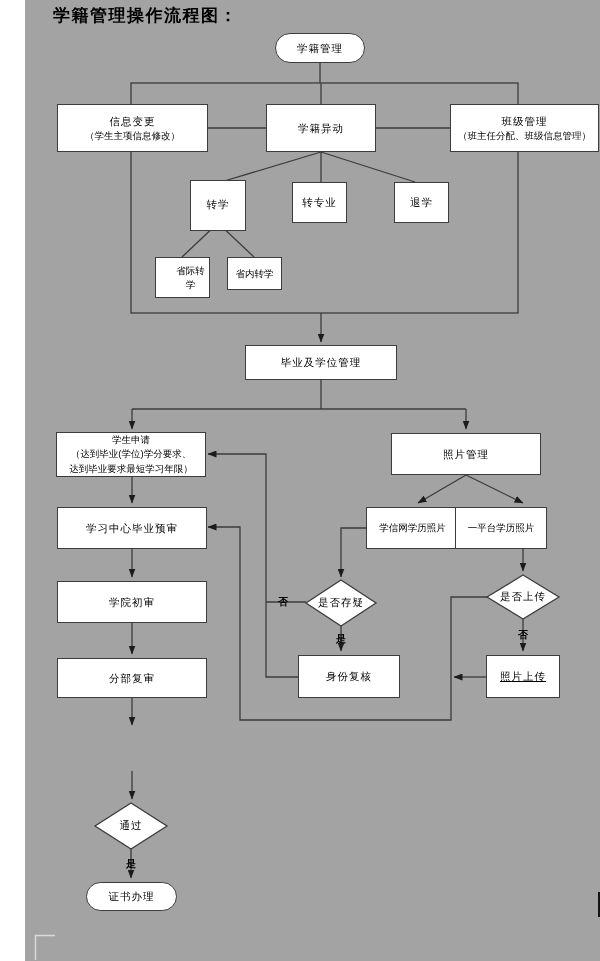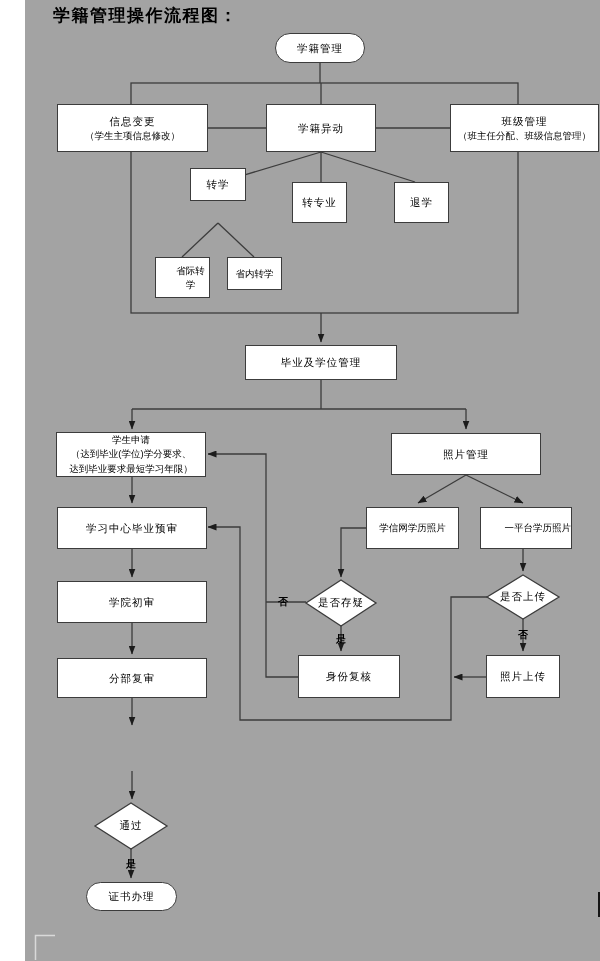--- a/index.html
+++ b/index.html
@@ -89,21 +89,21 @@
     <span class="sub">（学生主项信息修改）</span>
   </div>
   <div class="node" style="left:241px;top:104px;width:110px;height:48px;">
     <span>学籍异动</span>
   </div>
   <div class="node" style="left:425px;top:104px;width:149px;height:48px;">
     <span>班级管理</span>
     <span class="sub">（班主任分配、班级信息管理）</span>
   </div>
 
-  <div class="node" style="left:165px;top:168px;width:56px;height:33px;">
+  <div class="node" style="left:165px;top:180px;width:56px;height:51px;font-family:Liberation Mono, monospace;">
     <span>转学</span>
   </div>
   <div class="node" style="left:267px;top:182px;width:55px;height:41px;">
     <span>转专业</span>
   </div>
   <div class="node" style="left:369px;top:182px;width:55px;height:41px;">
     <span>退学</span>
   </div>
   <div class="node" style="left:130px;top:257px;width:55px;height:41px;padding-left:16px;">
     <span class="sub">省际转学</span>
@@ -133,27 +133,27 @@
   <div class="node" style="left:32px;top:658px;width:150px;height:40px;">
     <span>分部复审</span>
   </div>
   <div class="node stadium" style="left:61px;top:882px;width:91px;height:29px;">
     <span>证书办理</span>
   </div>
 
   <div class="node" style="left:341px;top:507px;width:93px;height:42px;">
     <span class="sub">学信网学历照片</span>
   </div>
-  <div class="node" style="left:455px;top:507px;width:92px;height:42px;align-items:flex-end;">
+  <div class="node" style="left:430px;top:507px;width:92px;height:42px;">
     <span class="sub">一平台学历照片</span>
   </div>
   <div class="node" style="left:273px;top:655px;width:102px;height:43px;">
     <span>身份复核</span>
   </div>
-  <div class="node" style="left:461px;top:655px;width:74px;height:43px;">
+  <div class="node" style="left:461px;top:655px;width:74px;height:43px;text-decoration:underline;">
     <span>照片上传</span>
   </div>
 
   <div class="dlabel" style="left:286px;top:593px;width:60px;height:20px;">是否存疑</div>
   <div class="dlabel" style="left:468px;top:587px;width:60px;height:20px;">是否上传</div>
   <div class="dlabel" style="left:76px;top:816px;width:60px;height:20px;">通过</div>
 
   <div class="elabel" style="left:250px;top:595px;width:16px;height:14px;">否</div>
   <div class="elabel" style="left:308px;top:632px;width:16px;height:14px;">是</div>
   <div class="elabel" style="left:490px;top:628px;width:16px;height:14px;">否</div>

